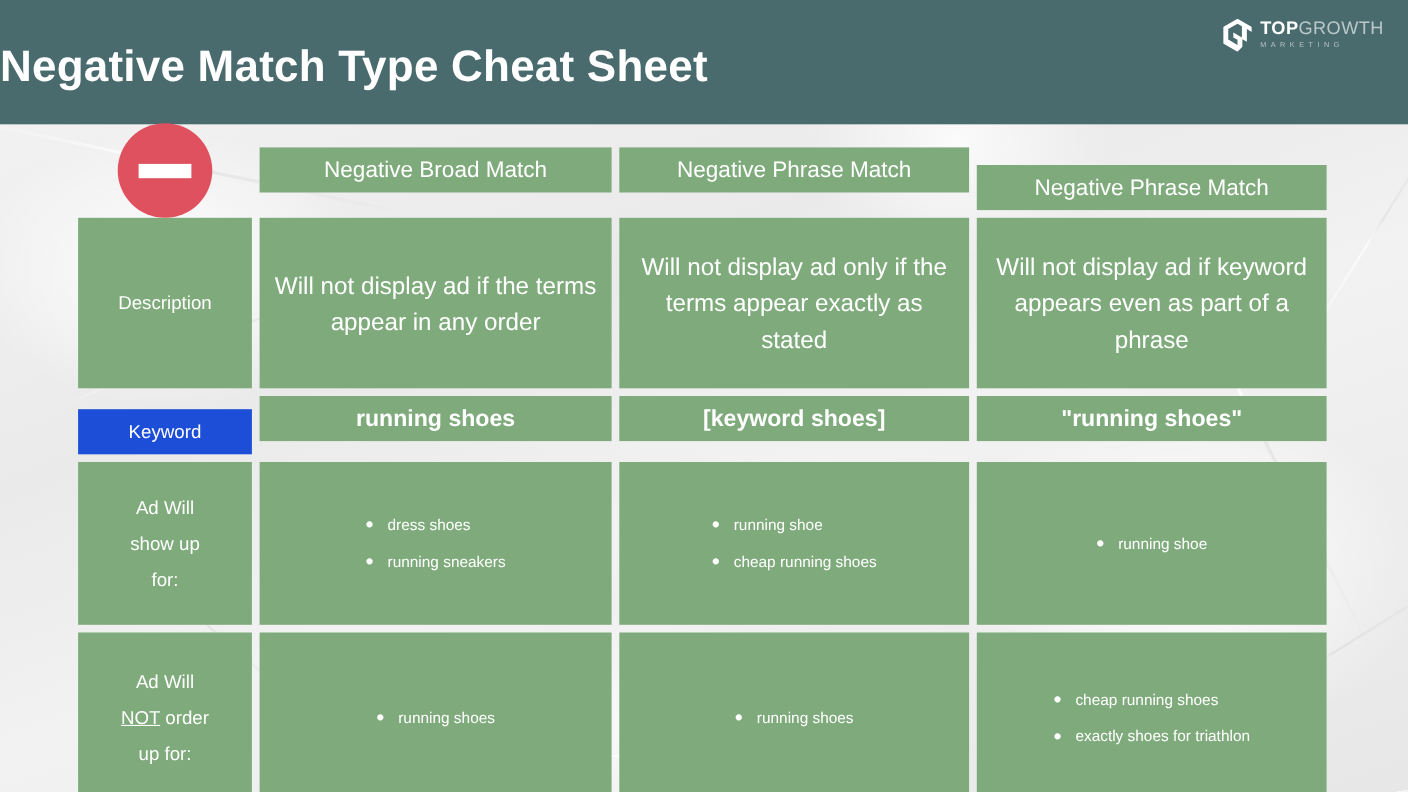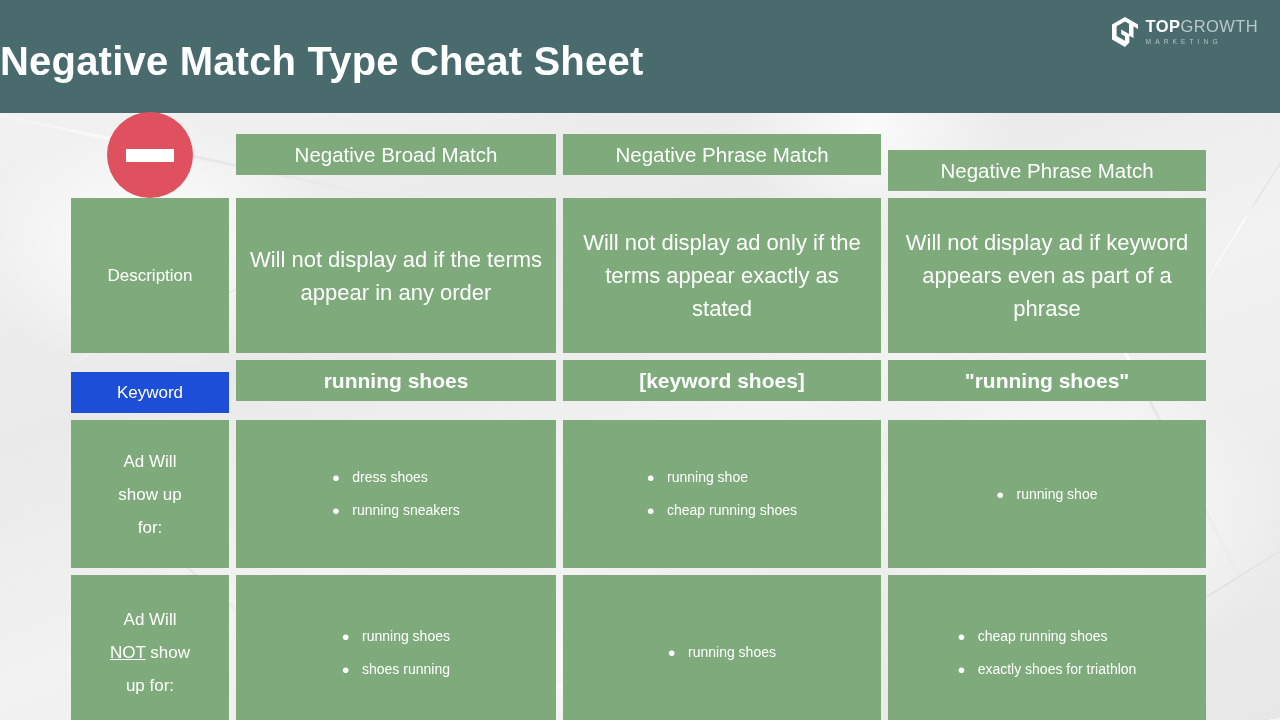--- a/index.html
+++ b/index.html
@@ -275,28 +275,27 @@
       <ul class="bullets">
           <li>running shoe</li>
         </ul>
     </div>
   </div>
 
   <div class="row row-noshow">
     <div class="cell col-label" style="background: rgb(127, 171, 124);">
       <span class="label-text">
         <span>Ad Will</span><br>
-        <span class="u">NOT</span><span> show</span><br>
+        <span class="u">NOT</span><span> order</span><br>
         <span>up for:</span>
       </span>
     </div>
     <div class="cell col-a" style="background: rgb(127, 171, 124);">
       <ul class="bullets">
           <li>running shoes</li>
-          <li>shoes running</li>
         </ul>
     </div>
     <div class="cell col-b" style="background: rgb(127, 171, 124);">
       <ul class="bullets">
           <li>running shoes</li>
         </ul>
     </div>
     <div class="cell col-c" style="background: rgb(127, 171, 124);">
       <ul class="bullets">
           <li>cheap running shoes</li>

